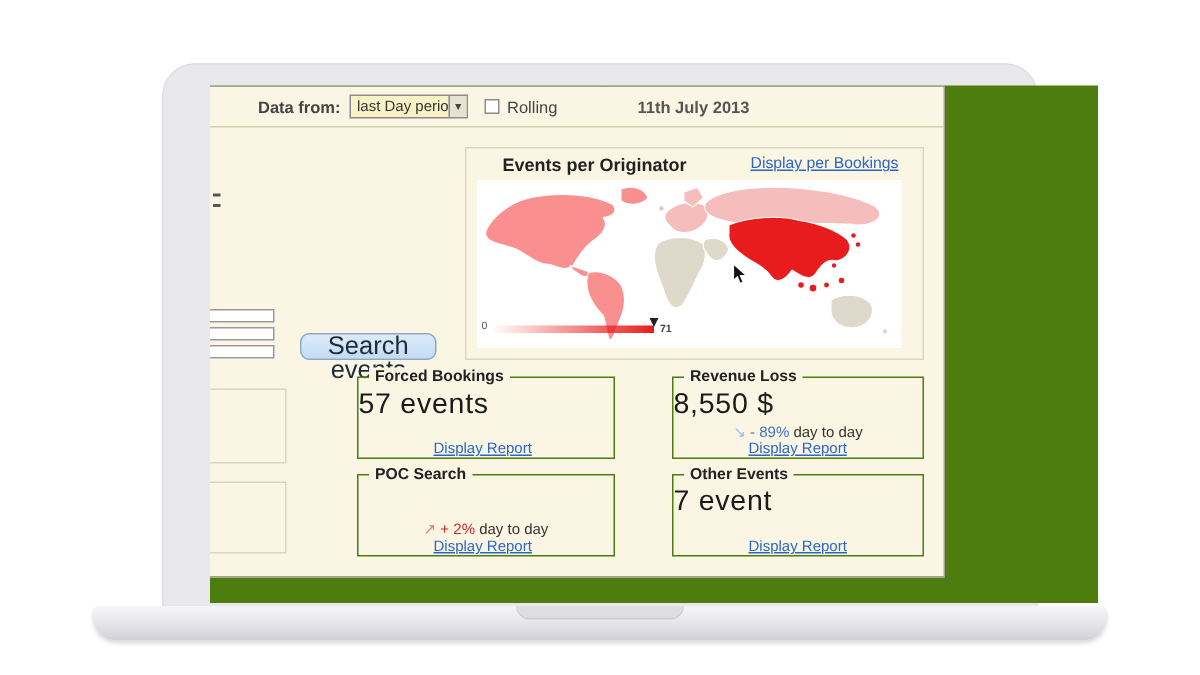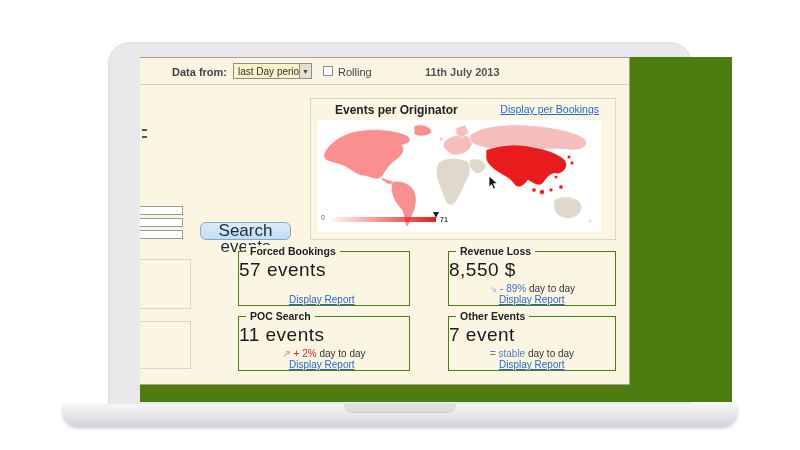--- a/index.html
+++ b/index.html
@@ -181,37 +181,31 @@
       <div class="card-trend">
         <span style="color: rgb(156, 192, 228);">↘</span>
         <span style="color: rgb(63, 116, 200);">- 89%</span>
         <span>day to day</span>
       </div>
       <span class="report-link">Display Report</span>
     </div>
 
     <div class="card mid2">
       <span class="card-title">POC Search</span>
-      <div class="card-value">11 events</div>
       <div class="card-trend">
         <span style="color: rgb(232, 123, 106);">↗</span>
         <span style="color: rgb(212, 34, 34);">+ 2%</span>
         <span>day to day</span>
       </div>
       <span class="report-link">Display Report</span>
     </div>
 
     <div class="card rt2">
       <span class="card-title">Other Events</span>
       <div class="card-value">7 event</div>
-      <div class="card-trend">
-        <span style="color: rgb(79, 127, 198);">=</span>
-        <span style="color: rgb(79, 127, 198);">stable</span>
-        <span>day to day</span>
-      </div>
       <span class="report-link">Display Report</span>
     </div>
 
   </div>
 </div>
 
 <div class="base">
   <div class="notch"></div>
 </div>
 

